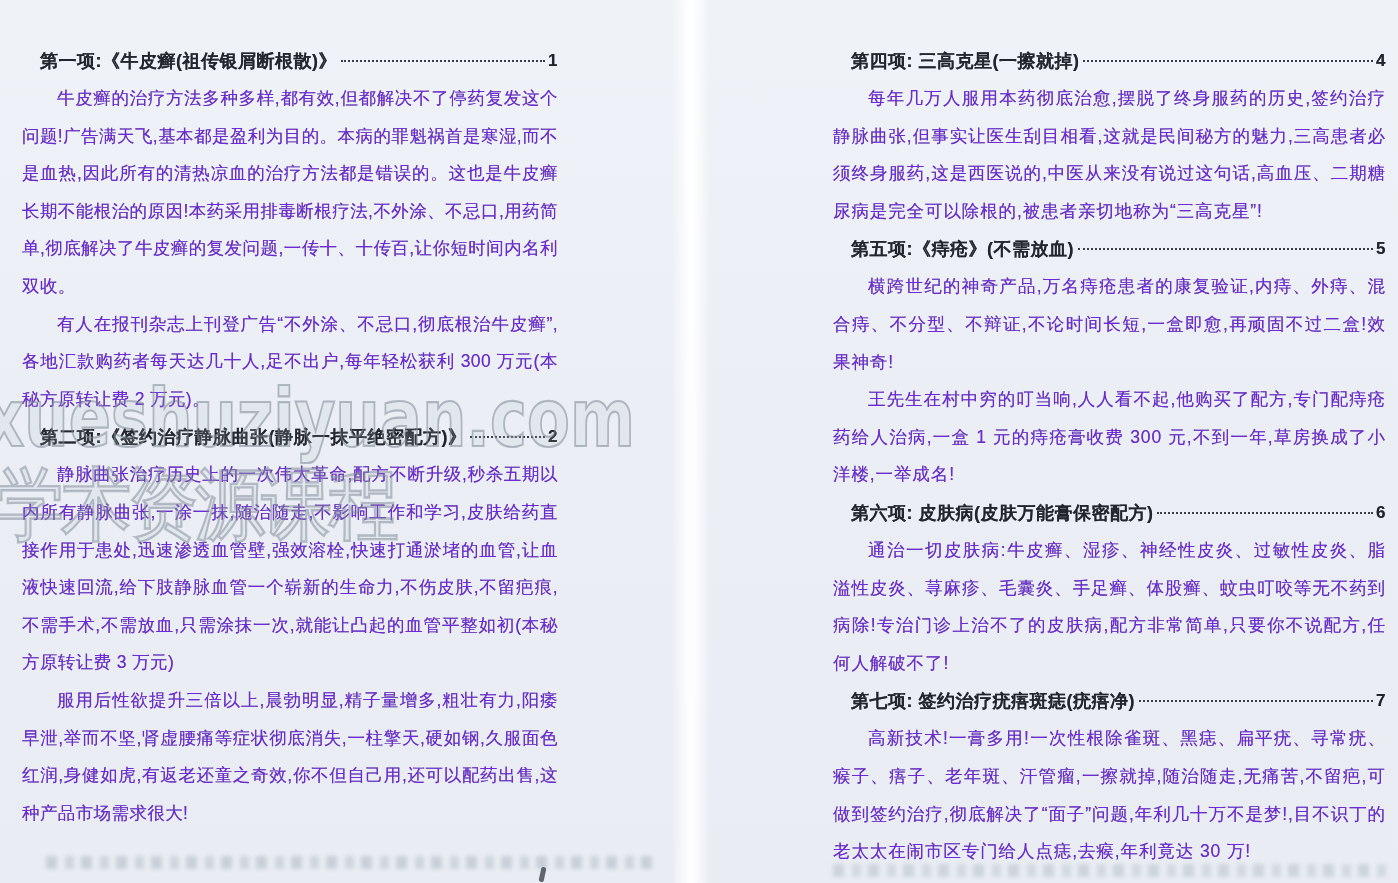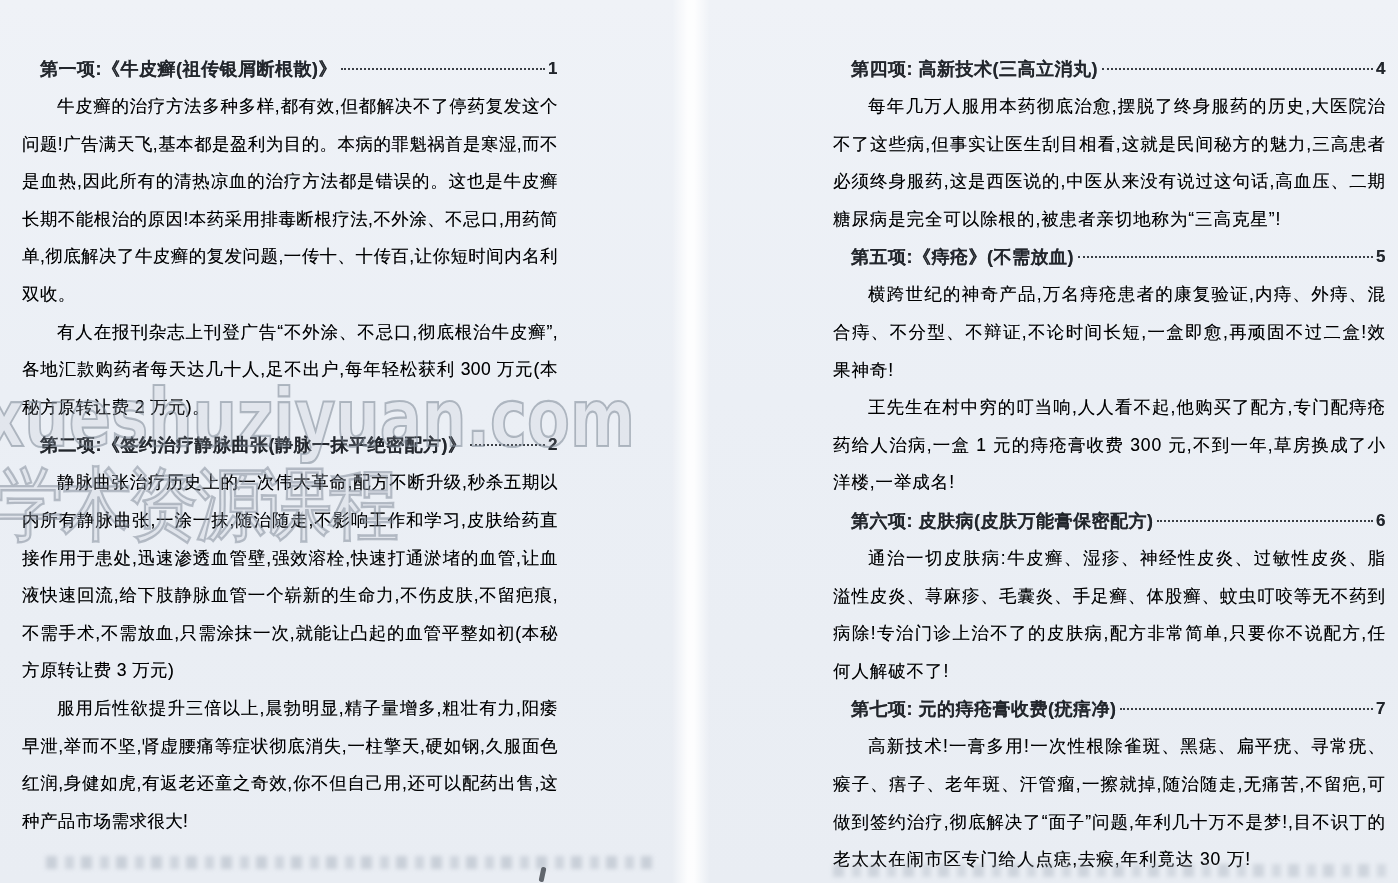--- a/index.html
+++ b/index.html
@@ -6,34 +6,34 @@
   body{
     width:1398px;height:883px;overflow:hidden;position:relative;
     background:linear-gradient(180deg,#eff2f7 0%,#ebeff5 45%,#e9edf3 100%);
     font-family:"Liberation Sans","DejaVu Sans",sans-serif;
   }
   .scan{position:absolute;inset:0;}
   .gutter{
     position:absolute;left:672px;top:0;width:38px;height:883px;
     background:linear-gradient(90deg,rgba(223,229,237,0) 0%,rgba(255,255,255,.9) 42%,rgba(255,255,255,.9) 58%,rgba(223,229,237,0) 100%);
   }
-  .page{position:absolute;top:50px;color:#3c424b;}
+  .page{position:absolute;top:42px;color:#3c424b;}
   .page-l{left:22px;width:536px;}
   .page-r{left:833px;width:553px;}
   .heading{
     display:flex;align-items:center;height:38px;margin-left:18px;
     font-weight:700;font-size:18px;color:#22262c;letter-spacing:.5px;
     text-shadow:0 0 .5px rgba(30,34,40,.65);
   }
   .heading .t{white-space:nowrap;flex:0 0 auto;}
   .leader{flex:1 1 auto;min-width:18px;height:0;margin:0 3px 0 4px;border-bottom:2.6px dotted #272b31;opacity:.9;}
   .pg{flex:0 0 auto;font-weight:700;font-size:17px;color:#22262c;}
   .para{
     margin:0;font-size:17.5px;line-height:37.6px;text-align:justify;
-    text-indent:2em;letter-spacing:.4px;color:#000000;
+    text-indent:2em;letter-spacing:.4px;color:#6d28d9;
     text-shadow:0 0 .55px rgba(54,60,68,.6);
   }
   .page-r .para{letter-spacing:.9px;}
   .wm{
     position:absolute;font-weight:700;white-space:nowrap;pointer-events:none;z-index:6;
     color:rgba(172,181,192,.15);
     -webkit-text-stroke:2.2px rgba(126,136,149,.55);
     font-family:"DejaVu Sans",sans-serif;
   }
   .wm-latin{left:-16px;top:372px;font-size:80px;transform:scaleX(.78);transform-origin:left top;}
@@ -77,25 +77,25 @@
     </section>
 
     <section class="sec">
       <p class="para">服用后性欲提升三倍以上,晨勃明显,精子量增多,粗壮有力,阳痿早泄,举而不坚,肾虚腰痛等症状彻底消失,一柱擎天,硬如钢,久服面色红润,身健如虎,有返老还童之奇效,你不但自己用,还可以配药出售,这种产品市场需求很大!</p>
     </section>
   </div>
 
   <div class="page page-r">
     <section class="sec">
       <div class="heading">
-        <span class="t">第四项: 高新技术(三高立消丸)</span>
+        <span class="t">第四项: 三高克星(一擦就掉)</span>
         <span class="leader"></span>
         <span class="pg">4</span>
       </div>
-      <p class="para">每年几万人服用本药彻底治愈,摆脱了终身服药的历史,大医院治不了这些病,但事实让医生刮目相看,这就是民间秘方的魅力,三高患者必须终身服药,这是西医说的,中医从来没有说过这句话,高血压、二期糖尿病是完全可以除根的,被患者亲切地称为“三高克星”!</p>
+      <p class="para">每年几万人服用本药彻底治愈,摆脱了终身服药的历史,签约治疗静脉曲张,但事实让医生刮目相看,这就是民间秘方的魅力,三高患者必须终身服药,这是西医说的,中医从来没有说过这句话,高血压、二期糖尿病是完全可以除根的,被患者亲切地称为“三高克星”!</p>
     </section>
 
     <section class="sec">
       <div class="heading">
         <span class="t">第五项:《痔疮》(不需放血)</span>
         <span class="leader"></span>
         <span class="pg">5</span>
       </div>
       <p class="para">横跨世纪的神奇产品,万名痔疮患者的康复验证,内痔、外痔、混合痔、不分型、不辩证,不论时间长短,一盒即愈,再顽固不过二盒!效果神奇!</p>
       <p class="para">王先生在村中穷的叮当响,人人看不起,他购买了配方,专门配痔疮药给人治病,一盒 1 元的痔疮膏收费 300 元,不到一年,草房换成了小洋楼,一举成名!</p>
@@ -105,21 +105,21 @@
       <div class="heading">
         <span class="t">第六项: 皮肤病(皮肤万能膏保密配方)</span>
         <span class="leader"></span>
         <span class="pg">6</span>
       </div>
       <p class="para">通治一切皮肤病:牛皮癣、湿疹、神经性皮炎、过敏性皮炎、脂溢性皮炎、荨麻疹、毛囊炎、手足癣、体股癣、蚊虫叮咬等无不药到病除!专治门诊上治不了的皮肤病,配方非常简单,只要你不说配方,任何人解破不了!</p>
     </section>
 
     <section class="sec">
       <div class="heading">
-        <span class="t">第七项: 元的痔疮膏收费(疣痦净)</span>
+        <span class="t">第七项: 签约治疗疣痦斑痣(疣痦净)</span>
         <span class="leader"></span>
         <span class="pg">7</span>
       </div>
       <p class="para">高新技术!一膏多用!一次性根除雀斑、黑痣、扁平疣、寻常疣、瘊子、痦子、老年斑、汗管瘤,一擦就掉,随治随走,无痛苦,不留疤,可做到签约治疗,彻底解决了“面子”问题,年利几十万不是梦!,目不识丁的老太太在闹市区专门给人点痣,去瘊,年利竟达 30 万!</p>
     </section>
   </div>
 
   <div class="bleed bleed-l"></div>
   <div class="bleed bleed-r"></div>
   <div class="smudge"></div>

